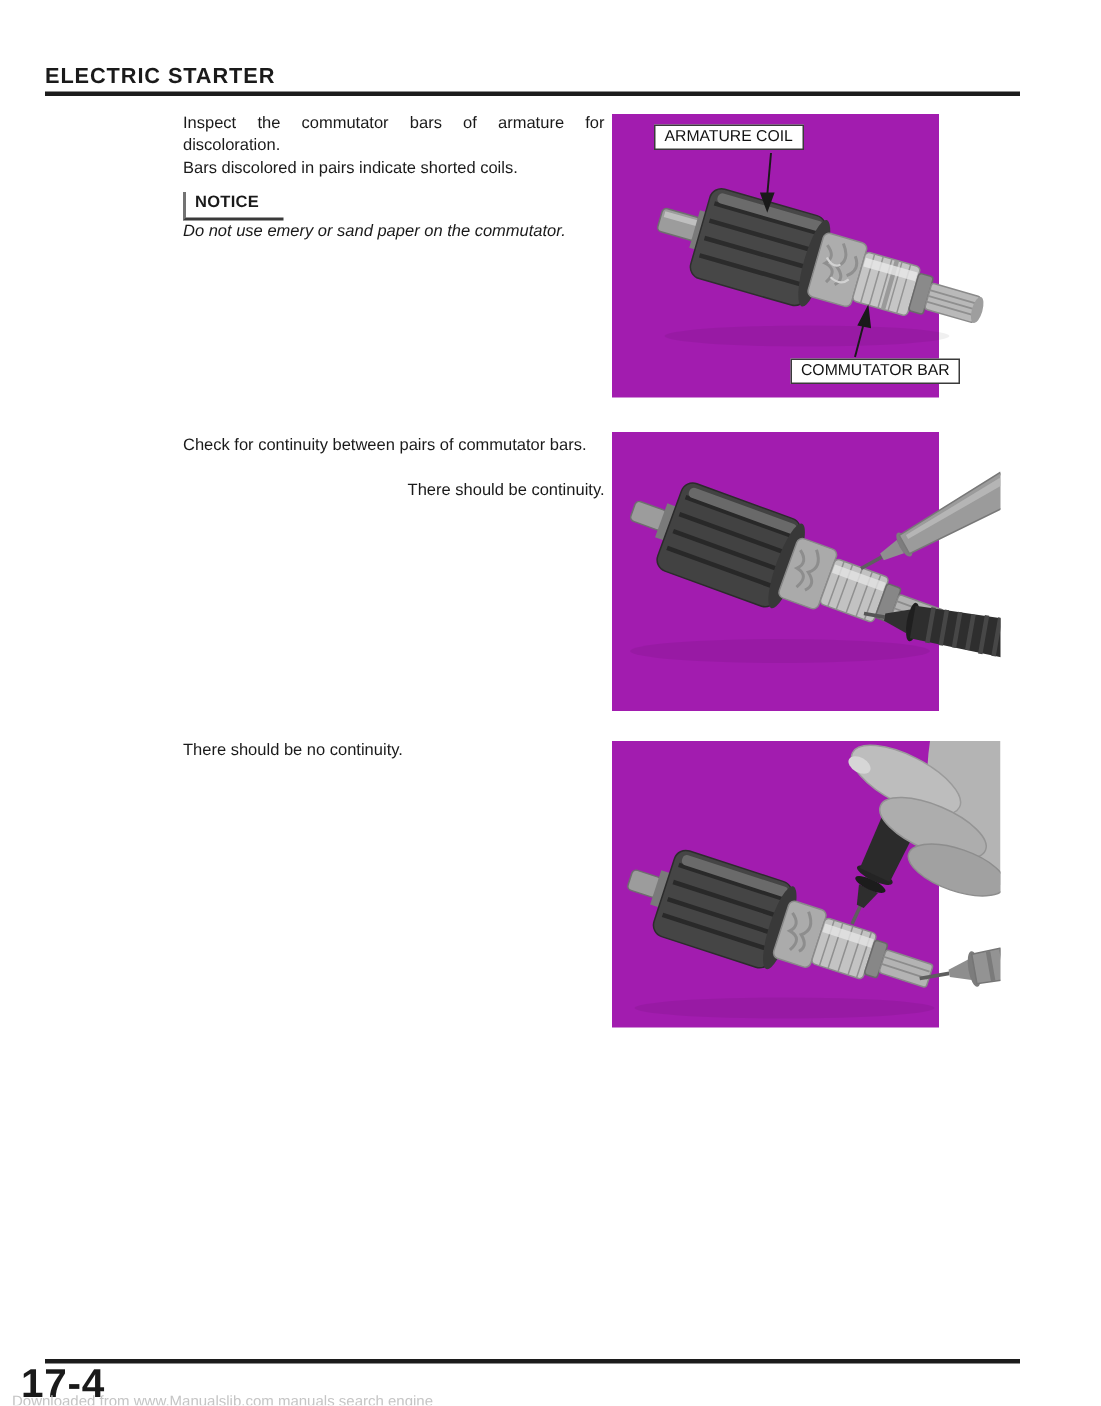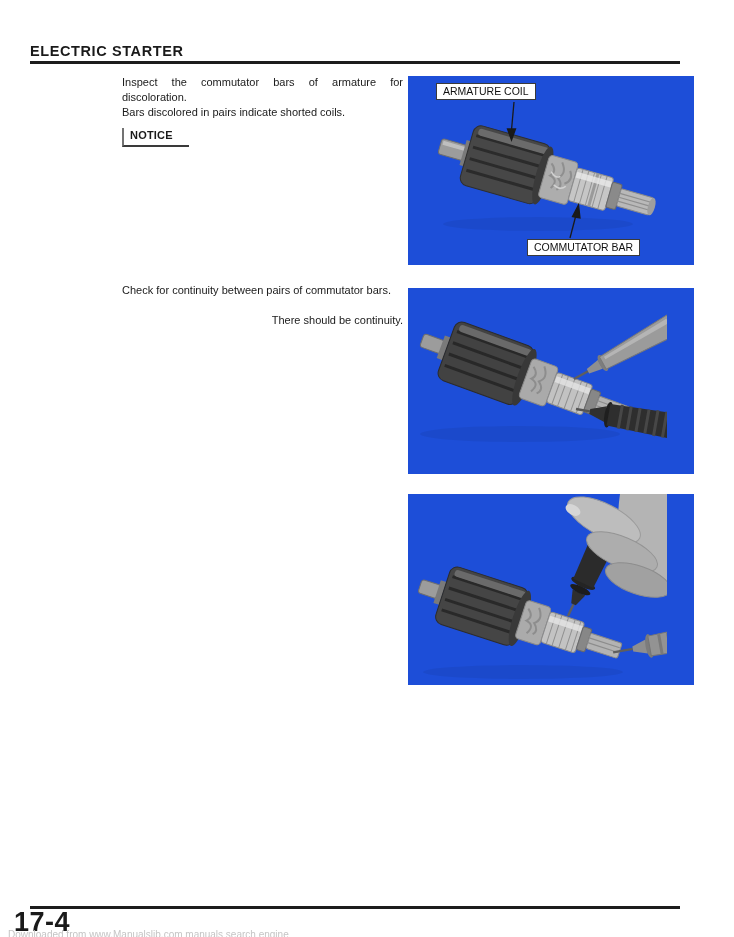--- a/index.html
+++ b/index.html
@@ -9,30 +9,30 @@
   }
   .header-title{
     position:absolute;left:30px;top:43px;font-size:14.5px;font-weight:bold;
     letter-spacing:.6px;white-space:nowrap;
   }
   .header-rule{position:absolute;left:30px;top:61px;width:650px;height:3px;background:#1c1c1c;}
   .text-col{position:absolute;left:122px;width:281px;font-size:11px;line-height:15px;}
   .text-col p{margin:0;}
   .just{text-align:justify;}
   .sec1{top:75px;}
-  .sec2{top:283px;}
+  .sec2{top:290px;}
   .sec2 .second{margin-top:15px;text-align:right;}
   .sec3{top:493px;}
   .notice-box{
     display:inline-block;margin-top:8px;font-weight:bold;font-size:11px;
     border-left:2px solid #737373;border-bottom:2px solid #3a3a3a;
     padding:0 16px 2px 6px;letter-spacing:.2px;
   }
   .notice-italic{font-style:italic;margin-top:4px;}
-  .figure{position:absolute;left:408px;width:286px;background:#1d4ed8;}
+  .figure{position:absolute;left:408px;width:208px;background:#a21caf;padding-left:10px;}
   .fig1{top:76px;height:189px;}
   .fig2{top:288px;height:186px;}
   .fig3{top:494px;height:191px;}
   .figure svg{position:absolute;left:0;top:0;}
   .fig-label{
     position:absolute;background:#ffffff;border:1px solid #3a3a3a;
     font-size:10.5px;padding:1px 6px 2px;white-space:nowrap;color:#111;
   }
   .lbl-armature{left:28px;top:7px;}
   .lbl-commutator{left:119px;top:163px;}
@@ -45,20 +45,21 @@
 
 <div class="page">
 
   <div class="header-title">ELECTRIC STARTER</div>
   <div class="header-rule"></div>
 
   <div class="text-col sec1">
     <p class="just">Inspect the commutator bars of armature for discoloration.</p>
     <p>Bars discolored in pairs indicate shorted coils.</p>
     <div><span class="notice-box">NOTICE</span></div>
+    <p class="notice-italic">Do not use emery or sand paper on the commutator.</p>
   </div>
 
   <div class="figure fig1">
     <svg width="259" height="189" viewBox="0 0 259 189">
       <ellipse cx="130" cy="148" rx="95" ry="7" fill="rgba(0,0,0,0.06)"></ellipse>
       <g transform="translate(32,70) rotate(16)">
         <rect x="0" y="-8" width="26" height="16" rx="3" fill="#9c9c9c" stroke="#6f6f6f"></rect>
         <rect x="2" y="-6" width="24" height="4" fill="#c6c6c6" opacity="0.85"></rect>
         <rect x="24" y="-13" width="6" height="26" fill="#7a7a7a"></rect>
         <rect x="28" y="-31" width="80" height="62" rx="8" fill="#474747" stroke="#2e2e2e"></rect>
@@ -123,20 +124,21 @@
         <rect x="0" y="-1.2" width="14" height="2.4" fill="#555555"></rect>
         <polygon points="14,-2.5 14,2.5 30,8 30,-8" fill="#303030"></polygon>
         <ellipse cx="33" cy="0" rx="4" ry="13" fill="#1f1f1f"></ellipse>
         <polygon points="33,-11 102,-13 102,13 33,11" fill="#2e2e2e"></polygon>
         <path d="M45,-12 V12 M54,-12 V12 M63,-12 V12 M72,-12 V12 M81,-13 V13 M90,-13 V13" stroke="#474747" stroke-width="3" fill="none"></path>
       </g>
     </svg>
   </div>
 
   <div class="text-col sec3">
+    <p>There should be no continuity.</p>
   </div>
 
   <div class="figure fig3">
     <svg width="259" height="191" viewBox="0 0 259 191">
       <ellipse cx="115" cy="178" rx="100" ry="7" fill="rgba(0,0,0,0.06)"></ellipse>
       <g transform="translate(12,92) rotate(18)">
         <rect x="0" y="-7" width="20" height="14" rx="3" fill="#9c9c9c" stroke="#6f6f6f"></rect>
         <rect x="18" y="-12" width="6" height="24" fill="#7a7a7a"></rect>
         <rect x="24" y="-30" width="82" height="60" rx="8" fill="#454545" stroke="#2c2c2c"></rect>
         <path d="M28,-19 H102 M28,-7 H102 M28,5 H102 M28,16 H102" stroke="#292929" stroke-width="3" fill="none"></path>

